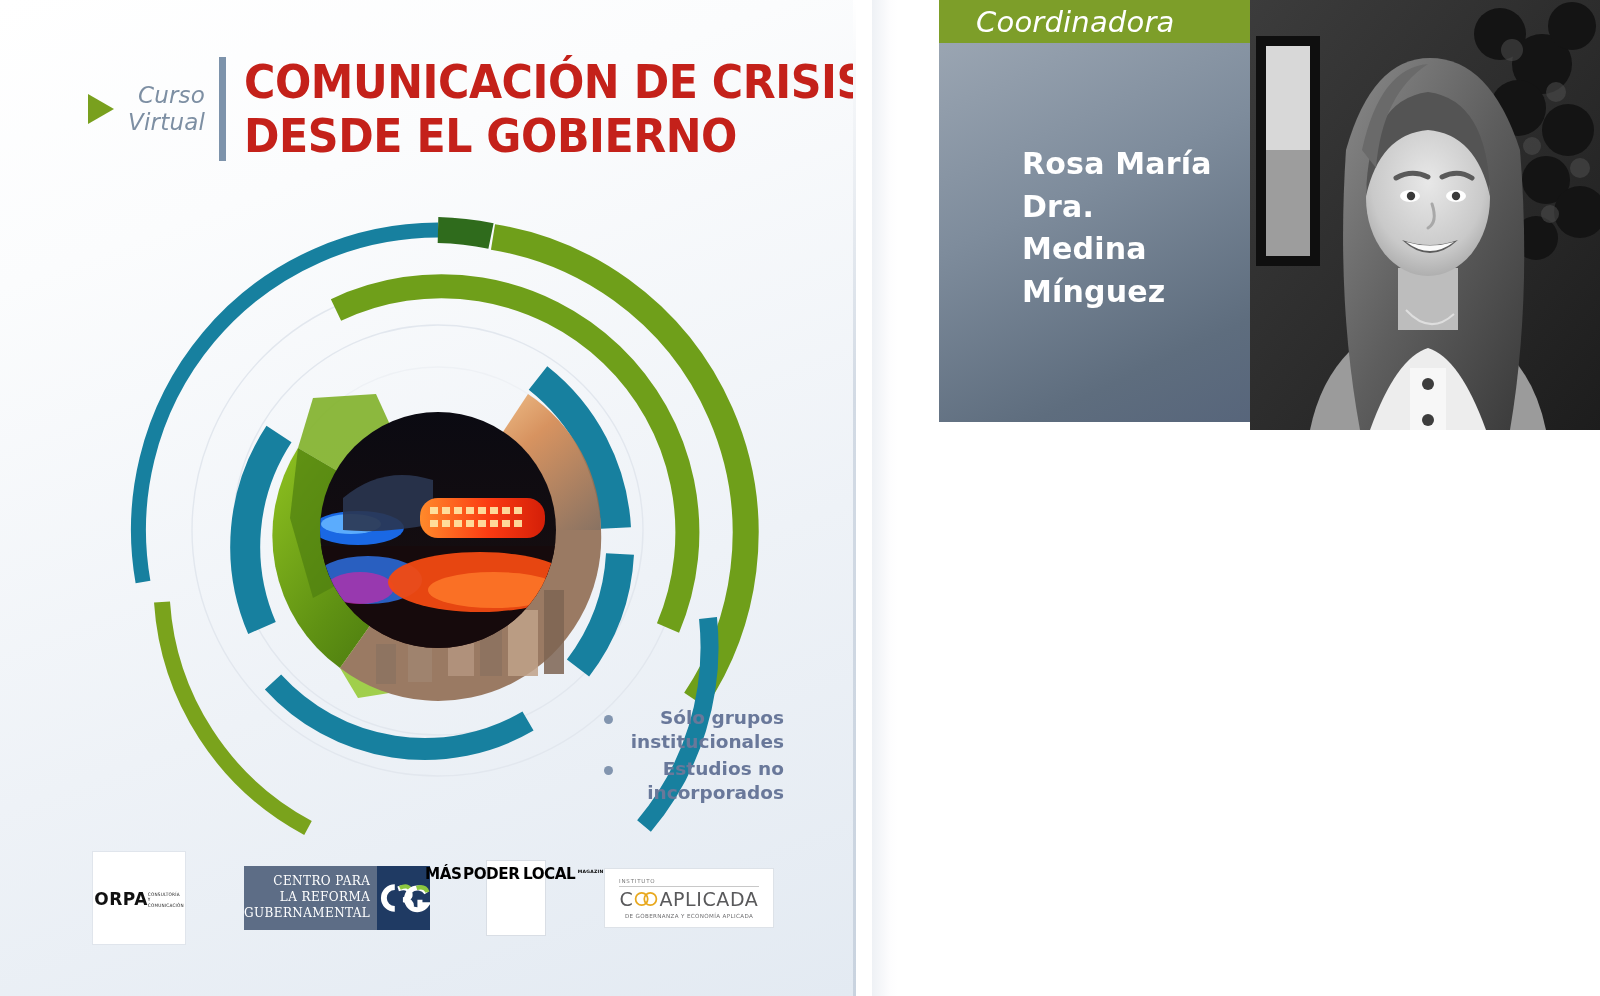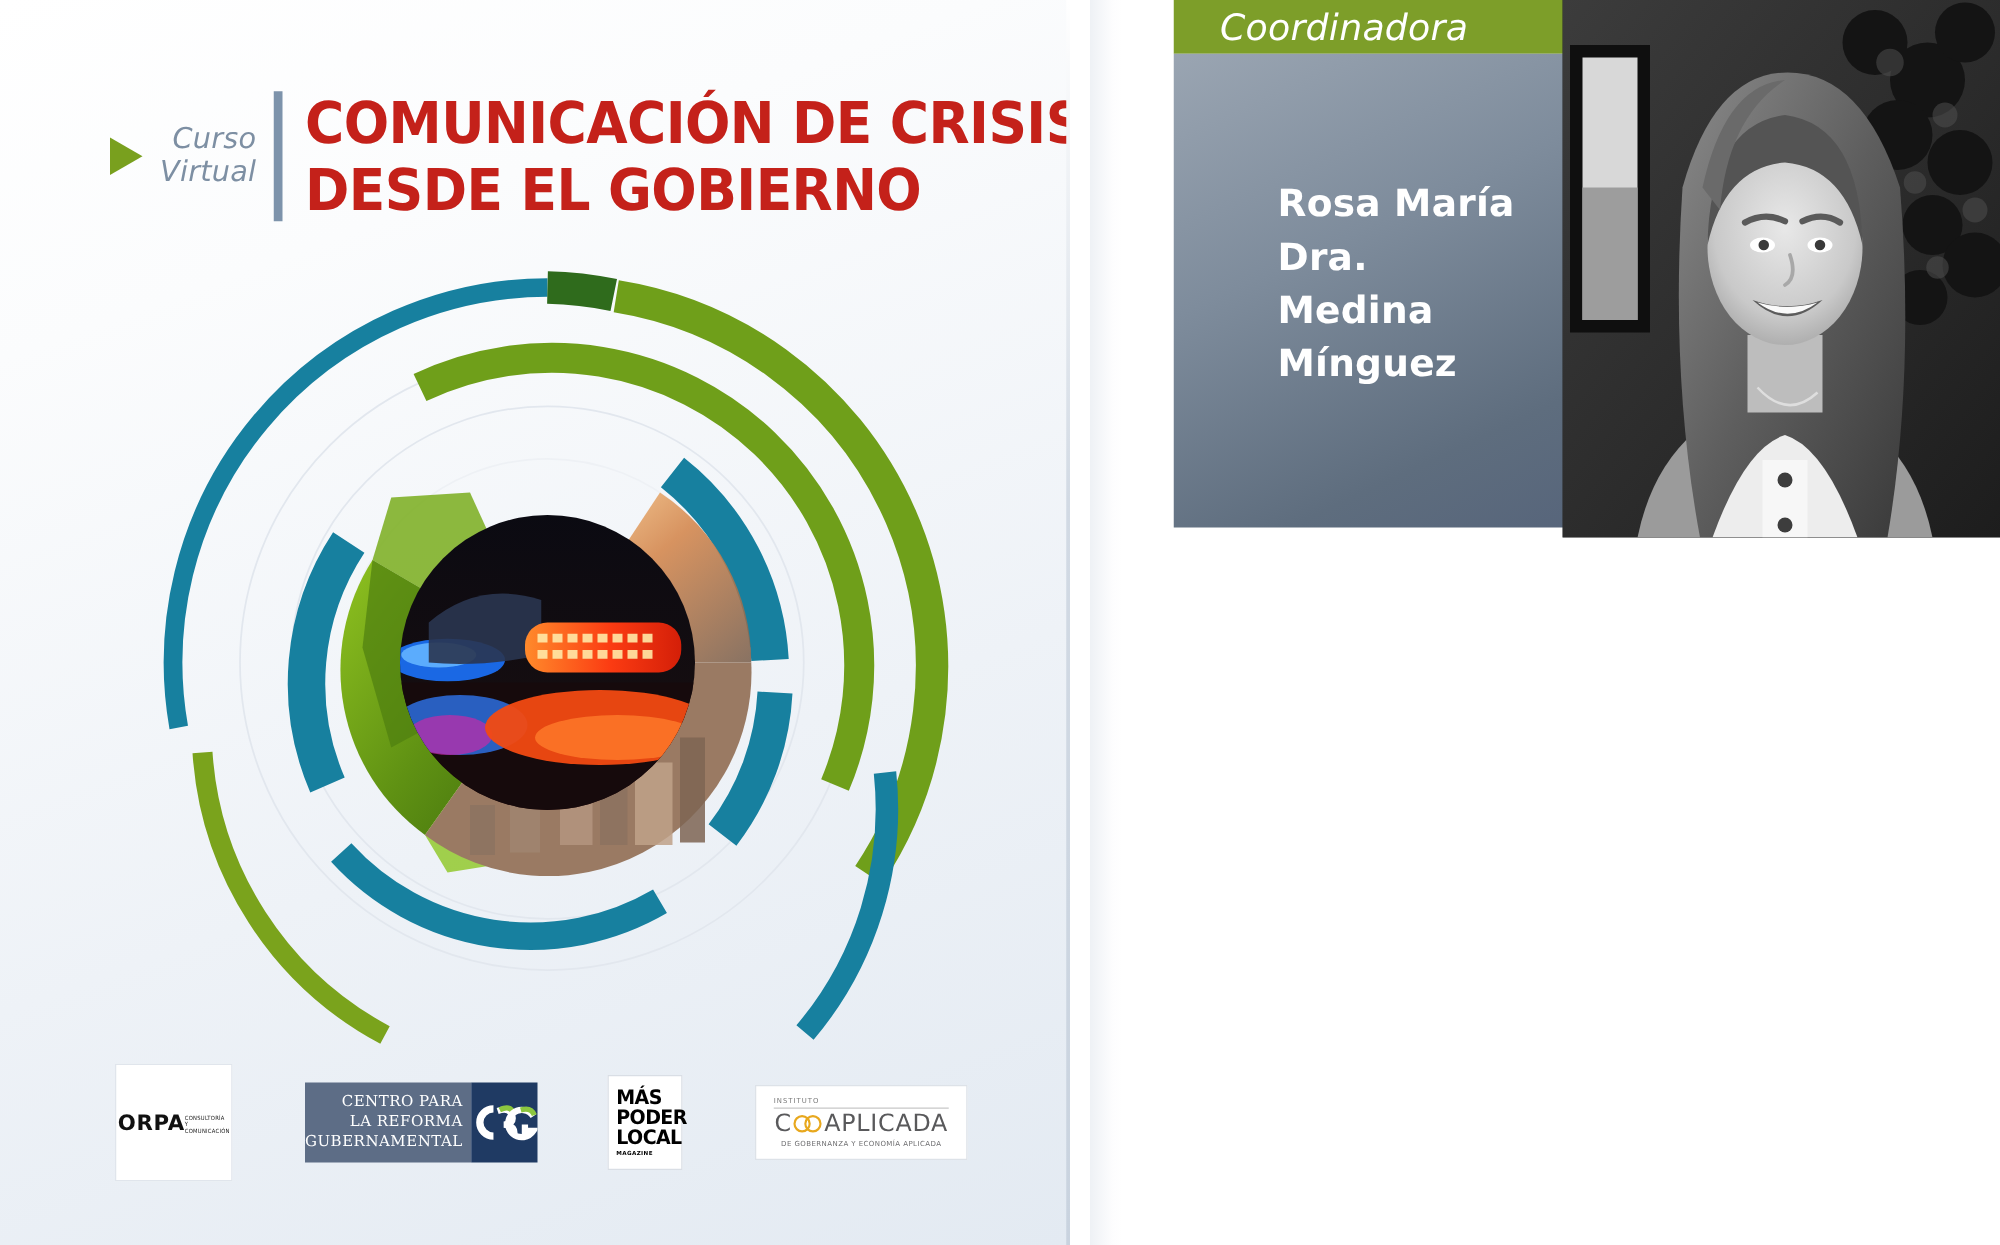--- a/index.html
+++ b/index.html
@@ -33,21 +33,21 @@
     content: "";
     position: absolute;
     right: 0; top: 0;
     width: 3px; height: 100%;
     background: linear-gradient(to bottom, #ffffff 0%, #d2dae4 40%, #c9d3df 100%);
   }
 
   
   .title-block {
     position: absolute;
-    left: 88px; top: 60px;
+    left: 88px; top: 44px;
     width: 700px; height: 130px;
     display: flex;
     align-items: center;
   }
   .play-triangle {
     width: 0; height: 0;
     border-left: 26px solid #79a01e;
     border-top: 15px solid transparent;
     border-bottom: 15px solid transparent;
     margin-right: 14px;
@@ -193,21 +193,21 @@
     justify-content: center;
   }
   .crg-right svg { width: 52px; height: 36px; }
 
   .logo-mpl {
     margin-left: 56px;
     width: 60px; height: 76px;
     background: #ffffff;
     border: 1px solid #d9dee5;
     display: flex;
-    flex-direction: column;
+    flex-direction: row;
     justify-content: center;
     padding: 5px 6px;
     flex: 0 0 auto;
   }
   .mpl-line {
     font-family: "DejaVu Sans", sans-serif;
     font-weight: bold;
     font-size: 16px;
     line-height: 0.98;
     color: #000000;
@@ -466,20 +466,30 @@
 
           <rect x="200" y="348" width="280" height="132" fill="#160a0c"></rect>
           <ellipse cx="260" cy="382" rx="54" ry="24" fill="#2d6fe0" opacity="0.85"></ellipse>
           <ellipse cx="252" cy="390" rx="34" ry="16" fill="#c72aa8" opacity="0.7"></ellipse>
           <ellipse cx="372" cy="384" rx="92" ry="30" fill="#f24a12" opacity="0.95"></ellipse>
           <ellipse cx="386" cy="392" rx="66" ry="18" fill="#ff7a2a" opacity="0.8"></ellipse>
         </g>
       </svg>
     </div>
 
+    <div class="side-bullets">
+      <div class="side-bullet-row">
+        <div class="side-bullet-dot"></div>
+        <div class="side-bullet-text">Sólo grupos institucionales</div>
+      </div>
+      <div class="side-bullet-row">
+        <div class="side-bullet-dot"></div>
+        <div class="side-bullet-text">Estudios no incorporados</div>
+      </div>
+    </div>
 
     <div class="logo-strip">
 
       <div class="logo-orpa">
         <svg class="orpa-mark" viewBox="0 0 60 52">
           <path d="M47 10 A22 22 0 1 0 47 42" fill="none" stroke="#76a51c" stroke-width="7" stroke-linecap="round"></path>
           <path d="M14 24 q14 -12 32 -4 q-14 12 -32 4 Z" fill="#7e93ad"></path>
           <path d="M18 33 q16 -12 30 -3 q-14 11 -30 3 Z" fill="#5f7790"></path>
           <path d="M24 40 q14 -9 24 -2 q-12 8 -24 2 Z" fill="#8fa3b9"></path>
         </svg>

